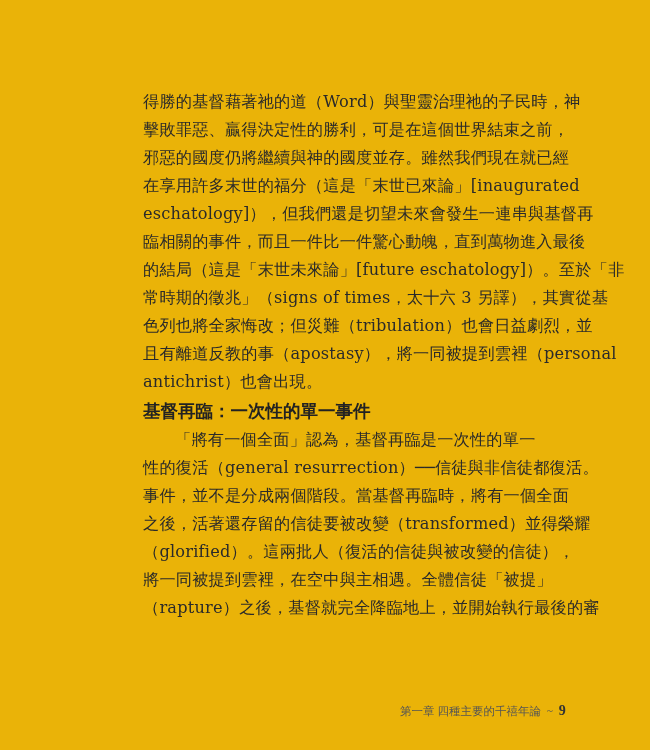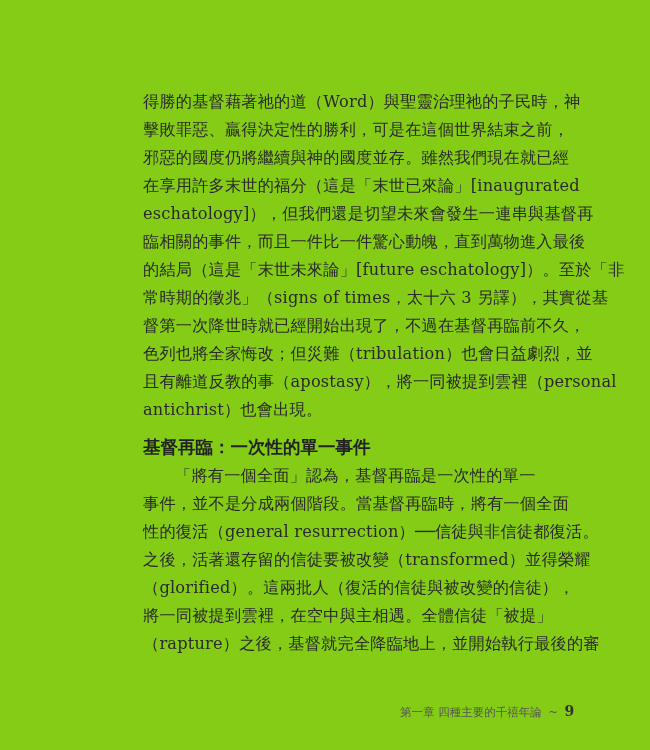--- a/index.html
+++ b/index.html
@@ -2,68 +2,67 @@
 <html><head>
 <meta charset="utf-8">
 <style>
   html, body { margin: 0; padding: 0; }
   body {
     width: 650px; height: 750px; background: #ffffff;
     position: relative; overflow: hidden;
     font-family: "DejaVu Serif", "Liberation Serif", serif;
     color: #2a2a2a;
   }
-  .page { position: absolute; left: 0; top: 0; width: 650px; height: 750px; background: #84cc16; }
+  .page { position: absolute; left: 0; top: 0; width: 650px; height: 750px; background: #eab308; }
   .body-text { position: absolute; left: 143px; top: 88px; width: 368px; }
   .line {
     height: 28px; line-height: 28px; font-size: 16.2px;
     white-space: nowrap; overflow: visible;
     text-align: justify; text-align-last: justify;
     letter-spacing: 0.2px;
   }
   .line.last { text-align-last: left; }
   .line.indent { padding-left: 32px; }
   .heading {
-    height: 30px; line-height: 30px; margin-top: 8px;
+    height: 30px; line-height: 30px; margin-top: 0;
     font-family: Liberation Serif, serif;
     font-weight: bold; font-size: 17.5px; color: #222;
   }
   .footer {
     position: absolute; left: 400px; top: 703px; width: 150px;
-    font-size: 11.5px; color: #555; white-space: nowrap;
+    font-size: 11.5px; color: #555; white-space: nowrap; font-family: Liberation Serif, serif;
   }
   .footer .pnum { font-size: 14px; font-weight: bold; color: #333; }
   .footer .sep { margin: 0 3px; }
 </style>
 </head>
 <body>
 
 <div class="page">
   <div class="body-text">
     <div>
       <div class="line">得勝的基督藉著祂的道（Word）與聖靈治理祂的子民時，神</div>
       <div class="line">擊敗罪惡、贏得決定性的勝利，可是在這個世界結束之前，</div>
       <div class="line">邪惡的國度仍將繼續與神的國度並存。雖然我們現在就已經</div>
       <div class="line">在享用許多末世的福分（這是「末世已來論」[inaugurated</div>
       <div class="line">eschatology]），但我們還是切望未來會發生一連串與基督再</div>
       <div class="line">臨相關的事件，而且一件比一件驚心動魄，直到萬物進入最後</div>
       <div class="line">的結局（這是「末世未來論」[future eschatology]）。至於「非</div>
       <div class="line">常時期的徵兆」（signs of times，太十六 3 另譯），其實從基</div>
-      <div class="line">督第一次降世時就已經開始出現了，不過在基督再臨前不久，</div>
       <div class="line">色列也將全家悔改；但災難（tribulation）也會日益劇烈，並</div>
       <div class="line">且有離道反教的事（apostasy），將一同被提到雲裡（personal</div>
       <div class="line last">antichrist）也會出現。</div>
     </div>
 
     <div class="heading">基督再臨：一次性的單一事件</div>
 
     <div>
       <div class="line indent">「將有一個全面」認為，基督再臨是一次性的單一</div>
+      <div class="line">性的復活（general resurrection）──信徒與非信徒都復活。</div>
       <div class="line">事件，並不是分成兩個階段。當基督再臨時，將有一個全面</div>
-      <div class="line">性的復活（general resurrection）──信徒與非信徒都復活。</div>
       <div class="line">之後，活著還存留的信徒要被改變（transformed）並得榮耀</div>
       <div class="line">（glorified）。這兩批人（復活的信徒與被改變的信徒），</div>
       <div class="line">將一同被提到雲裡，在空中與主相遇。全體信徒「被提」</div>
       <div class="line">（rapture）之後，基督就完全降臨地上，並開始執行最後的審</div>
     </div>
   </div>
 
   <div class="footer">
     <span>第一章 四種主要的千禧年論</span>
     <span class="sep">~</span>

